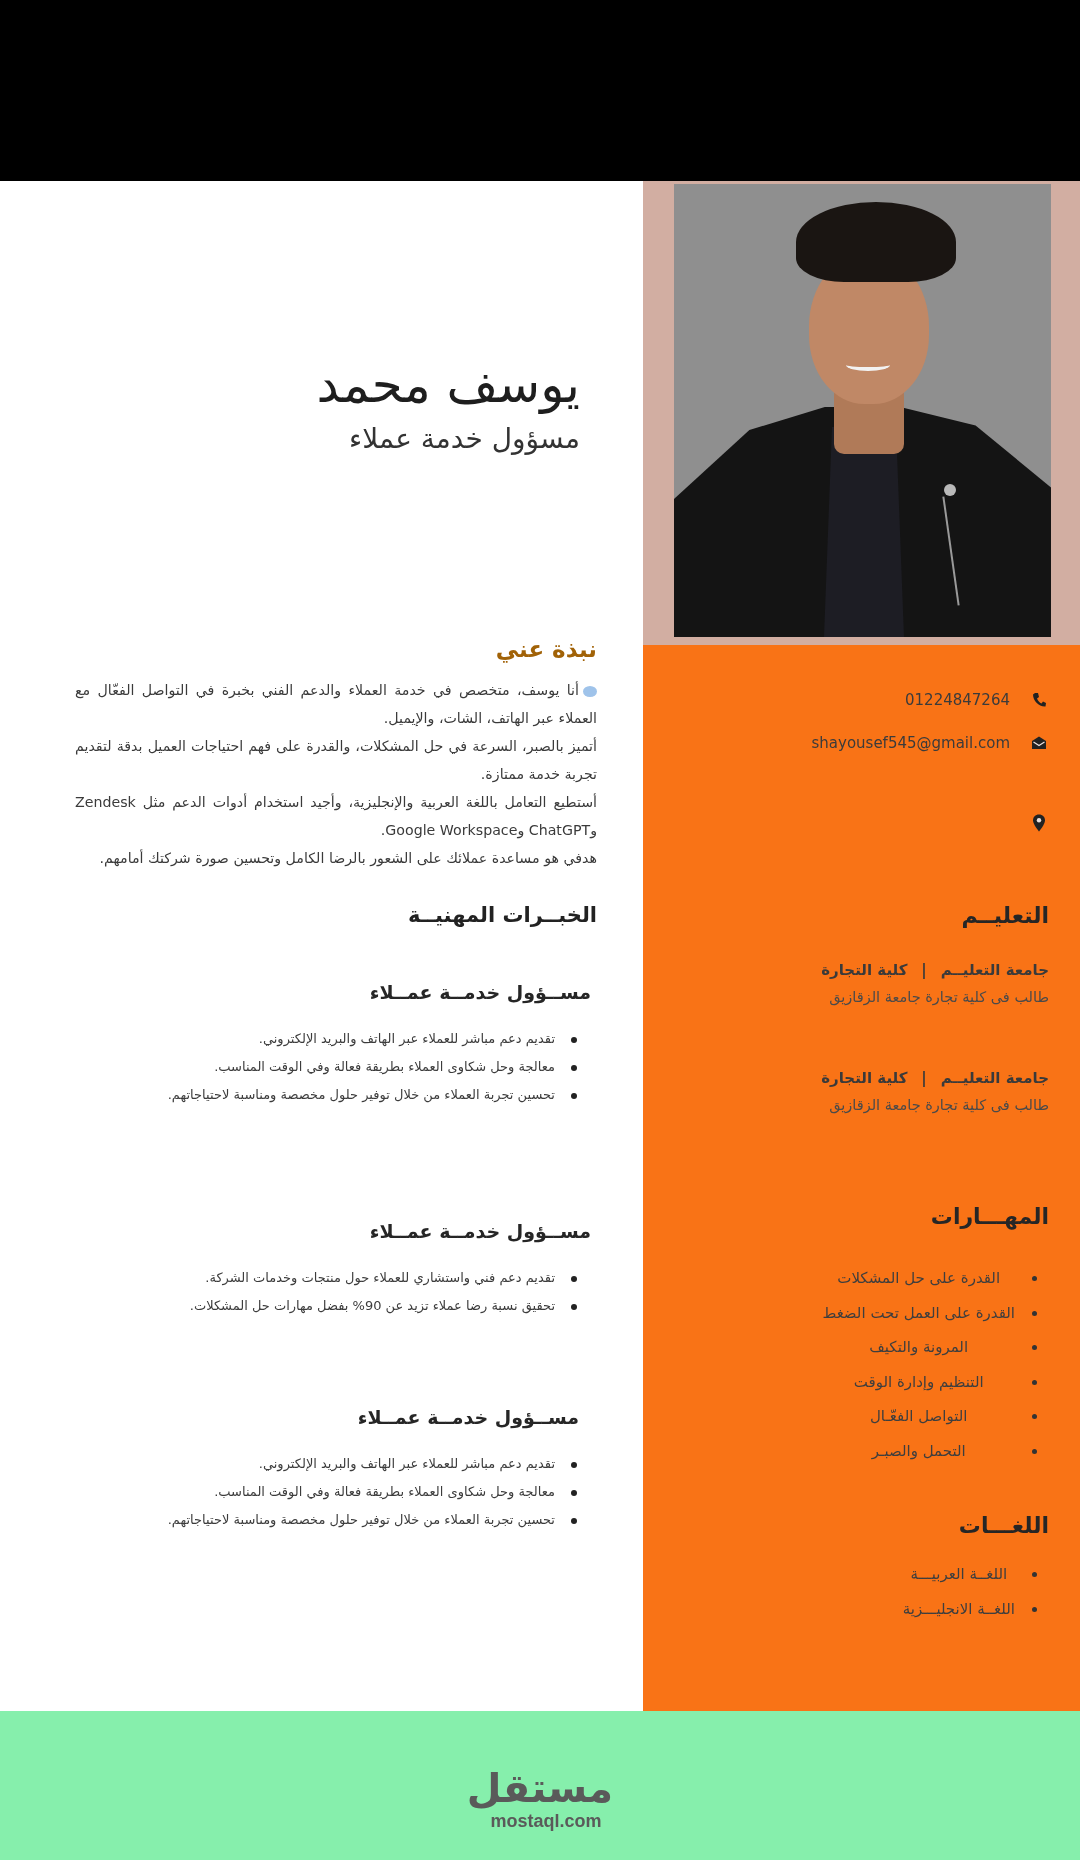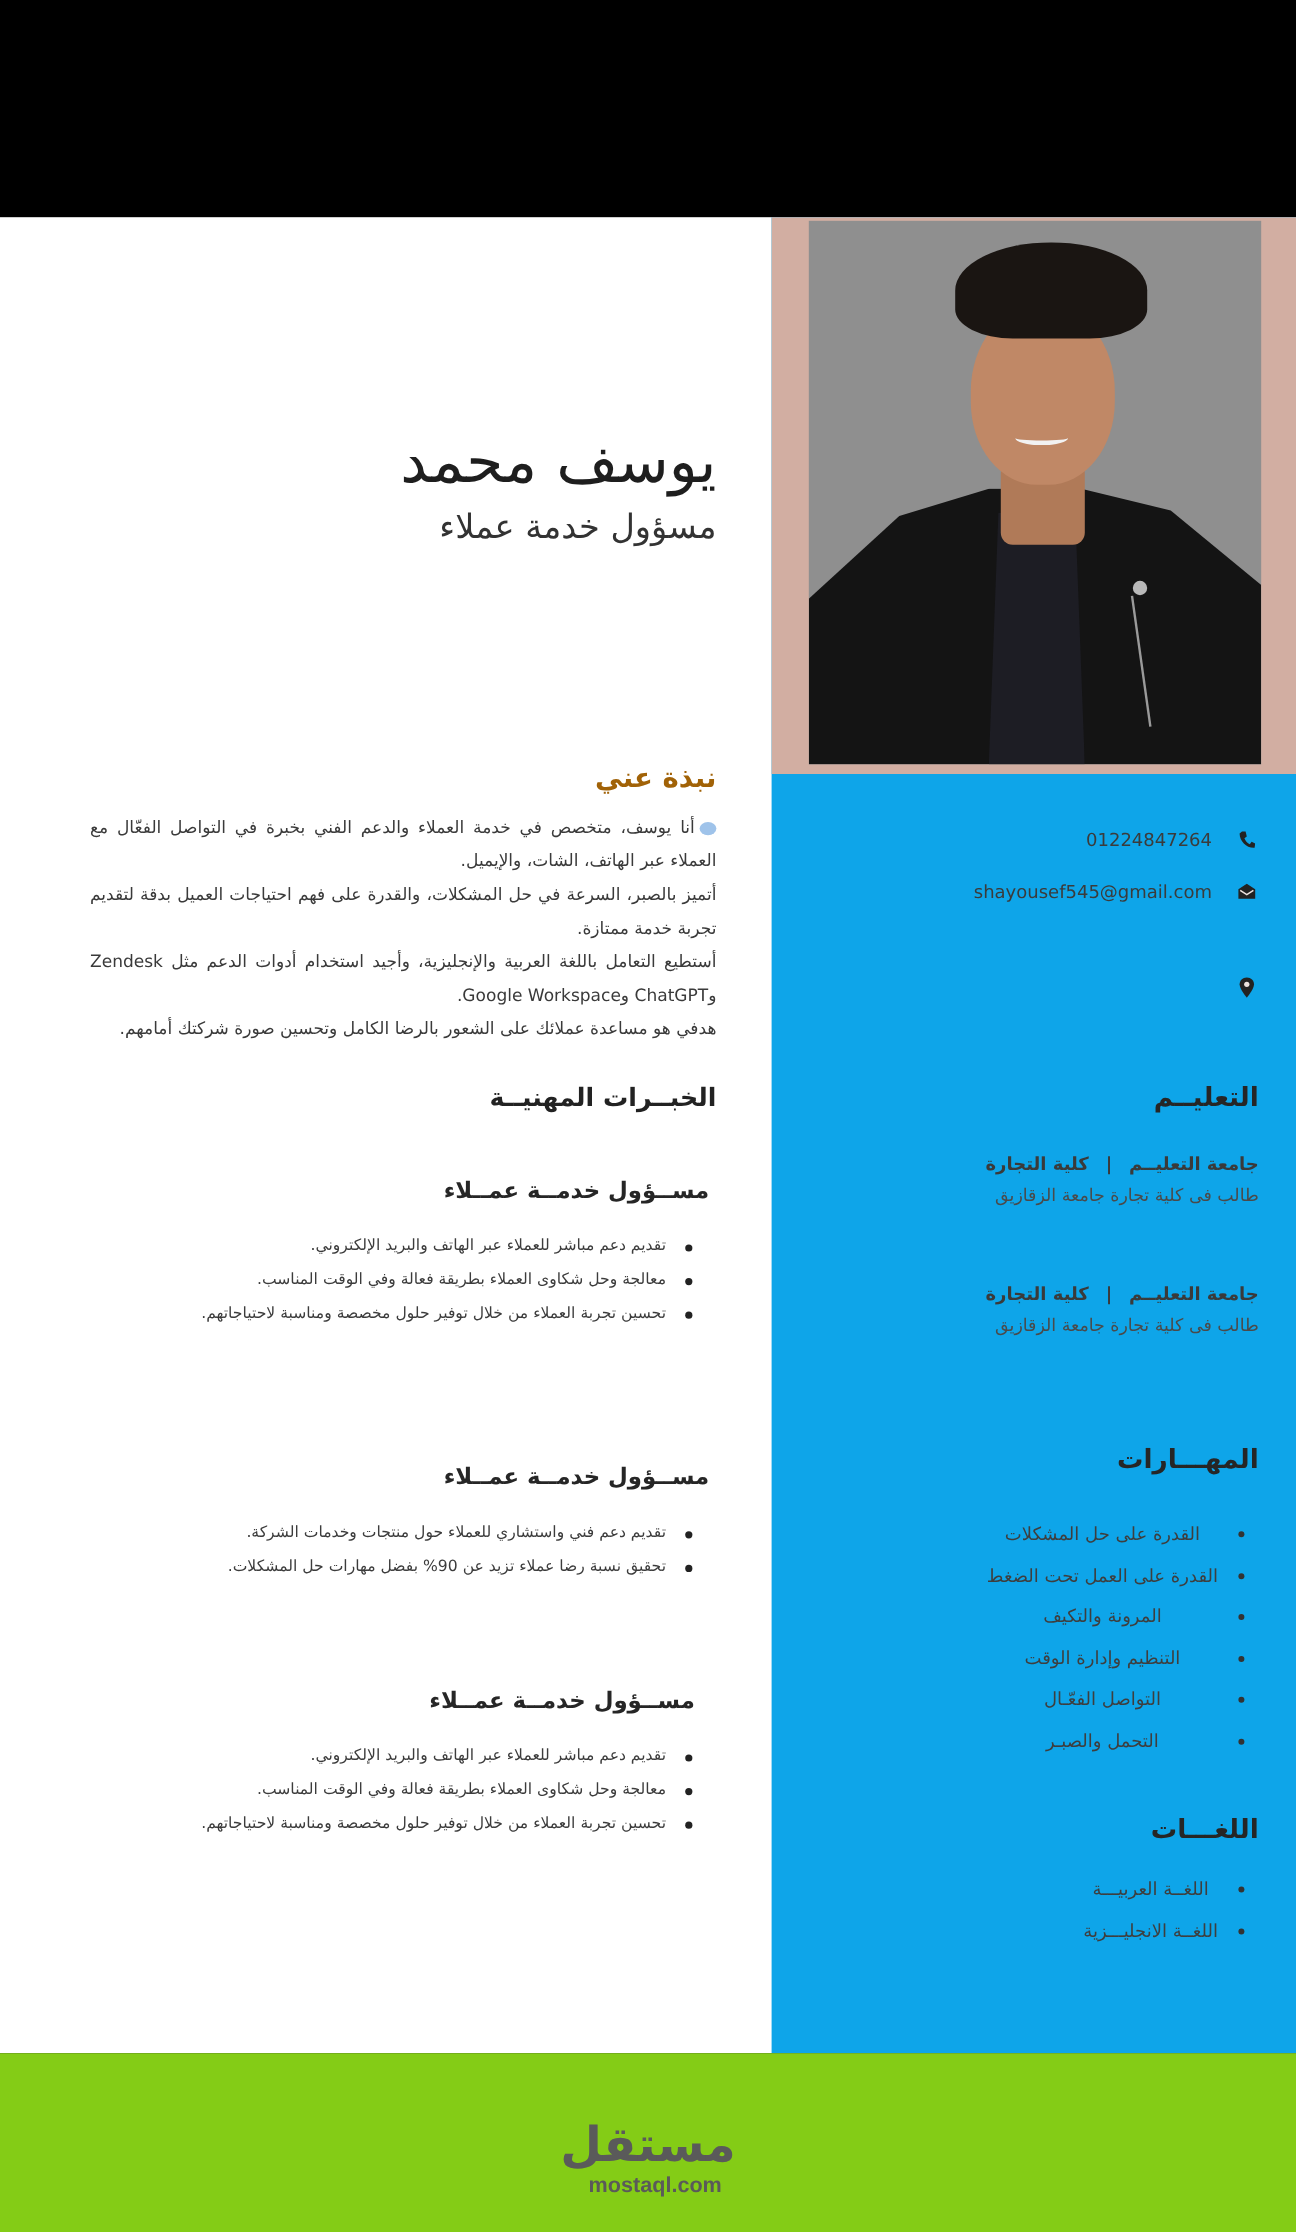--- a/index.html
+++ b/index.html
@@ -1,39 +1,39 @@
 <!DOCTYPE html>
 <html><head>
 <meta charset="utf-8">
 <style>
   * { box-sizing: border-box; margin: 0; padding: 0; }
   html, body { width: 1080px; height: 1860px; background: #000; overflow: hidden; }
   body { position: relative; font-family: "DejaVu Sans", sans-serif; color: #333; }
 
   .top-bar { position: absolute; left: 0; top: 0; width: 1080px; height: 181px; background: #000; }
   .page { position: absolute; left: 0; top: 181px; width: 1080px; height: 1530px; background: #fff; }
-  .sidebar { position: absolute; left: 643px; top: 0; width: 437px; height: 1530px; background: #0ea5e9; }
+  .sidebar { position: absolute; left: 643px; top: 0; width: 437px; height: 1530px; background: #f97316; }
   .photo-band { position: absolute; left: 0; top: 0; width: 437px; height: 464px; background: #d2aea2; }
   .photo { position: absolute; left: 31px; top: 3px; width: 377px; height: 453px; background: #8f8f8f; overflow: hidden; }
 
   
   .photo .jacket { position: absolute; left: 0; bottom: 0; width: 377px; height: 230px; background: #141414;
     clip-path: polygon(0 40%, 20% 10%, 40% 0, 60% 0, 80% 8%, 100% 35%, 100% 100%, 0 100%); }
   .photo .shirt { position: absolute; left: 150px; bottom: 0; width: 80px; height: 210px; background: #1d1d24;
     clip-path: polygon(10% 0, 90% 0, 100% 100%, 0 100%); }
   .photo .neck { position: absolute; left: 160px; top: 200px; width: 70px; height: 70px; background: #b07a58; border-radius: 10px; }
   .photo .face { position: absolute; left: 135px; top: 70px; width: 120px; height: 150px; background: #c08866; border-radius: 48% 48% 46% 46%; }
   .photo .hair { position: absolute; left: 122px; top: 18px; width: 160px; height: 80px; background: #1a1512; border-radius: 50% 50% 30% 30%; }
   .photo .smile { position: absolute; left: 172px; top: 175px; width: 44px; height: 12px; border-bottom: 4px solid #f2f2f2; border-radius: 0 0 50% 50%; }
   .photo .pin { position: absolute; left: 270px; top: 300px; width: 12px; height: 12px; background: #b9b9b9; border-radius: 50%; }
   .photo .chain { position: absolute; left: 276px; top: 312px; width: 2px; height: 110px; background: #9a9a9a; transform: rotate(-8deg); }
 
   .rtl { direction: rtl; }
 
-  .name-block { position: absolute; right: 483px; top: 175px; text-align: right; margin-left: 17px; }
+  .name-block { position: absolute; right: 500px; top: 175px; text-align: right; margin-left: 17px; }
   .name { font-family: "DejaVu Sans", sans-serif; font-size: 50px; font-weight: 400; color: #1e1e1e; white-space: nowrap; }
   .title { font-size: 28px; color: #333; margin-top: 8px; white-space: nowrap; }
 
   .about { position: absolute; left: 75px; width: 522px; top: 455px; text-align: right; }
   .h2 { font-size: 23px; font-weight: 700; color: #a16207; }
   .about-text { margin-top: 14px; font-size: 14.2px; line-height: 28px; color: #3a3a3a; text-align: justify; text-align-last: right; }
   .about-text p { margin: 0; }
   .bubble-icon { display: inline-block; width: 14px; height: 11px; background: #9fc3ea; border-radius: 50%; margin-left: 4px; vertical-align: middle; }
 
   .exp-heading { position: absolute; right: 483px; top: 722px; font-size: 21px; font-weight: 700; color: #222; letter-spacing: 1px; }
@@ -49,21 +49,21 @@
   .side-h { position: absolute; right: 31px; font-size: 22px; font-weight: 700; color: #262626; text-align: right; letter-spacing: 1px; }
   .edu { position: absolute; right: 31px; text-align: right; }
   .edu-title { font-size: 15px; font-weight: 700; color: #3a3a3a; }
   .edu-sep { display: inline-block; margin: 0 14px; }
   .edu-sub { font-size: 14.5px; color: #4a4a4a; margin-top: 10px; }
 
   .side-list { position: absolute; right: 31px; list-style: none; text-align: center; }
   .side-list li { position: relative; font-size: 15px; color: #3e3e3e; line-height: 34.5px; padding-right: 34px; white-space: nowrap; }
   .side-list li::before { content: ""; position: absolute; right: 12px; top: 15px; width: 5px; height: 5px; background: #333; border-radius: 50%; }
 
-  .footer { position: absolute; left: 0; top: 1711px; width: 1080px; height: 149px; background: #84cc16; }
+  .footer { position: absolute; left: 0; top: 1711px; width: 1080px; height: 149px; background: #86efac; }
   .logo { position: absolute; left: 0; width: 1080px; top: 56px; text-align: center; }
   .logo-ar { font-size: 40px; font-weight: 700; color: #5a5a5a; line-height: 42px; }
   .logo-en { font-size: 18px; font-weight: 700; color: #5a5a5a; margin-top: 2px; font-family: "Liberation Sans", sans-serif; margin-left: 12px; }
 </style>
 </head>
 <body>
 
 <div class="top-bar"></div>
 
 <div class="page">

